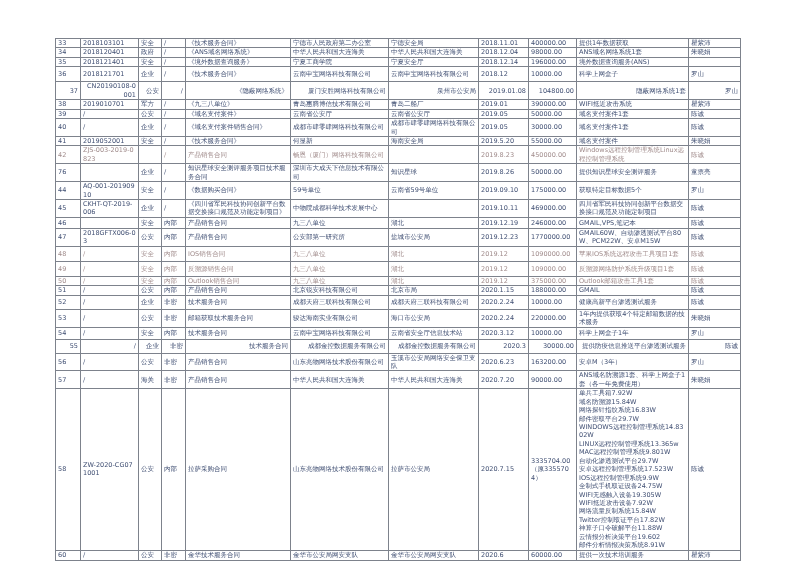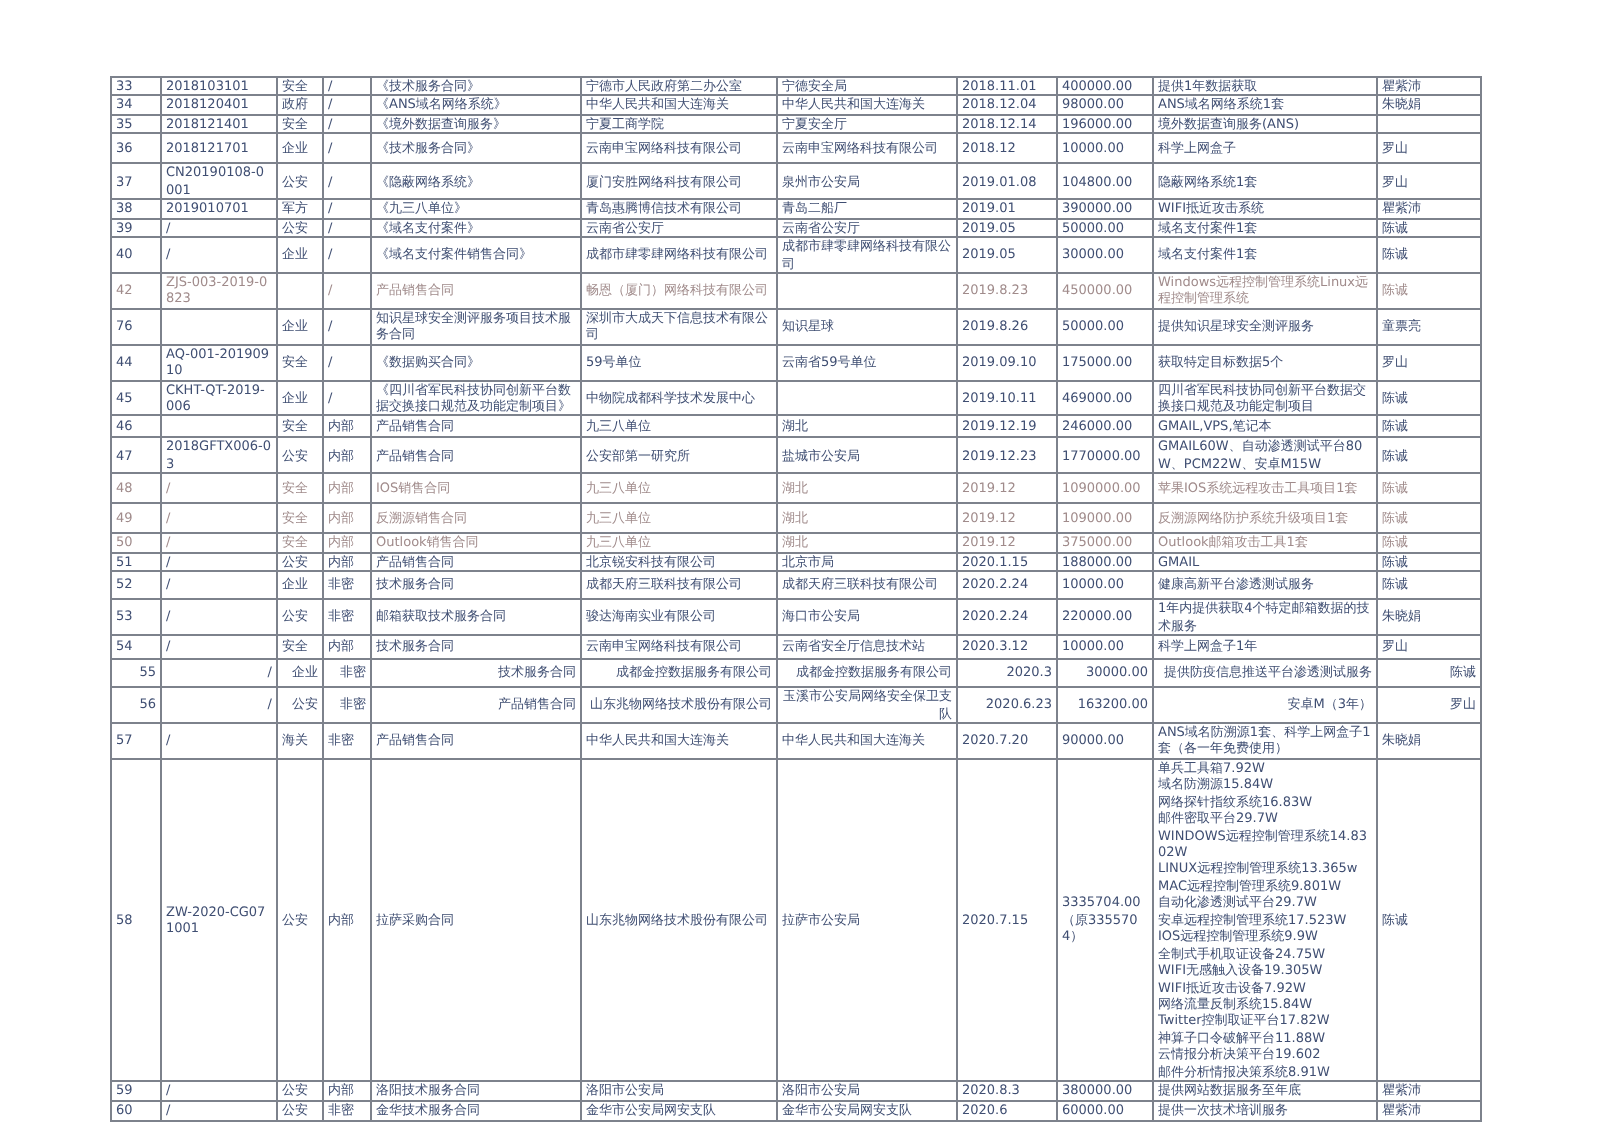--- a/index.html
+++ b/index.html
@@ -103,21 +103,21 @@
           <td class="col-cat">企业</td>
           <td class="col-sec">/</td>
           <td class="col-name">《技术服务合同》</td>
           <td class="col-party">云南申宝网络科技有限公司</td>
           <td class="col-customer">云南申宝网络科技有限公司</td>
           <td class="col-date">2018.12</td>
           <td class="col-amount">10000.00</td>
           <td class="col-content">科学上网盒子</td>
           <td class="col-owner">罗山</td>
         </tr>
-        <tr style="height: 9px;">
+        <tr style="height: 9px; text-align: right;">
           <td class="col-num">37</td>
           <td class="col-no">CN20190108-0001</td>
           <td class="col-cat">公安</td>
           <td class="col-sec">/</td>
           <td class="col-name">《隐蔽网络系统》</td>
           <td class="col-party">厦门安胜网络科技有限公司</td>
           <td class="col-customer">泉州市公安局</td>
           <td class="col-date">2019.01.08</td>
           <td class="col-amount">104800.00</td>
           <td class="col-content">隐蔽网络系统1套</td>
@@ -155,20 +155,33 @@
           <td class="col-cat">企业</td>
           <td class="col-sec">/</td>
           <td class="col-name">《域名支付案件销售合同》</td>
           <td class="col-party">成都市肆零肆网络科技有限公司</td>
           <td class="col-customer">成都市肆零肆网络科技有限公司</td>
           <td class="col-date">2019.05</td>
           <td class="col-amount">30000.00</td>
           <td class="col-content">域名支付案件1套</td>
           <td class="col-owner">陈诚</td>
         </tr>
+        <tr style="height: 9px;">
+          <td class="col-num">41</td>
+          <td class="col-no">2019052001</td>
+          <td class="col-cat">安全</td>
+          <td class="col-sec">/</td>
+          <td class="col-name">《技术服务合同》</td>
+          <td class="col-party">何显新</td>
+          <td class="col-customer">海南安全局</td>
+          <td class="col-date">2019.5.20</td>
+          <td class="col-amount">55000.00</td>
+          <td class="col-content">域名支付案件</td>
+          <td class="col-owner">朱晓娟</td>
+        </tr>
         <tr class="muted" style="height: 13px;">
           <td class="col-num">42</td>
           <td class="col-no">ZJS-003-2019-0823</td>
           <td class="col-cat"></td>
           <td class="col-sec">/</td>
           <td class="col-name">产品销售合同</td>
           <td class="col-party">畅恩（厦门）网络科技有限公司</td>
           <td class="col-customer"></td>
           <td class="col-date">2019.8.23</td>
           <td class="col-amount">450000.00</td>
@@ -337,21 +350,21 @@
           <td class="col-cat">企业</td>
           <td class="col-sec">非密</td>
           <td class="col-name">技术服务合同</td>
           <td class="col-party">成都金控数据服务有限公司</td>
           <td class="col-customer">成都金控数据服务有限公司</td>
           <td class="col-date">2020.3</td>
           <td class="col-amount">30000.00</td>
           <td class="col-content">提供防疫信息推送平台渗透测试服务</td>
           <td class="col-owner">陈诚</td>
         </tr>
-        <tr style="height: 16px; text-align: right;">
+        <tr style="height: 16px;">
           <td class="col-num">56</td>
           <td class="col-no">/</td>
           <td class="col-cat">公安</td>
           <td class="col-sec">非密</td>
           <td class="col-name">产品销售合同</td>
           <td class="col-party">山东兆物网络技术股份有限公司</td>
           <td class="col-customer">玉溪市公安局网络安全保卫支队</td>
           <td class="col-date">2020.6.23</td>
           <td class="col-amount">163200.00</td>
           <td class="col-content">安卓M（3年）</td>
@@ -394,33 +407,20 @@
 WIFI无感触入设备19.305W
 WIFI抵近攻击设备7.92W
 网络流量反制系统15.84W
 Twitter控制取证平台17.82W
 神算子口令破解平台11.88W
 云情报分析决策平台19.602
 邮件分析情报决策系统8.91W</td>
           <td class="col-owner">陈诚</td>
         </tr>
         <tr style="height: 10px;">
-          <td class="col-num">59</td>
-          <td class="col-no">/</td>
-          <td class="col-cat">公安</td>
-          <td class="col-sec">内部</td>
-          <td class="col-name">洛阳技术服务合同</td>
-          <td class="col-party">洛阳市公安局</td>
-          <td class="col-customer">洛阳市公安局</td>
-          <td class="col-date">2020.8.3</td>
-          <td class="col-amount">380000.00</td>
-          <td class="col-content">提供网站数据服务至年底</td>
-          <td class="col-owner">瞿紫沛</td>
-        </tr>
-        <tr style="height: 10px;">
           <td class="col-num">60</td>
           <td class="col-no">/</td>
           <td class="col-cat">公安</td>
           <td class="col-sec">非密</td>
           <td class="col-name">金华技术服务合同</td>
           <td class="col-party">金华市公安局网安支队</td>
           <td class="col-customer">金华市公安局网安支队</td>
           <td class="col-date">2020.6</td>
           <td class="col-amount">60000.00</td>
           <td class="col-content">提供一次技术培训服务</td>

